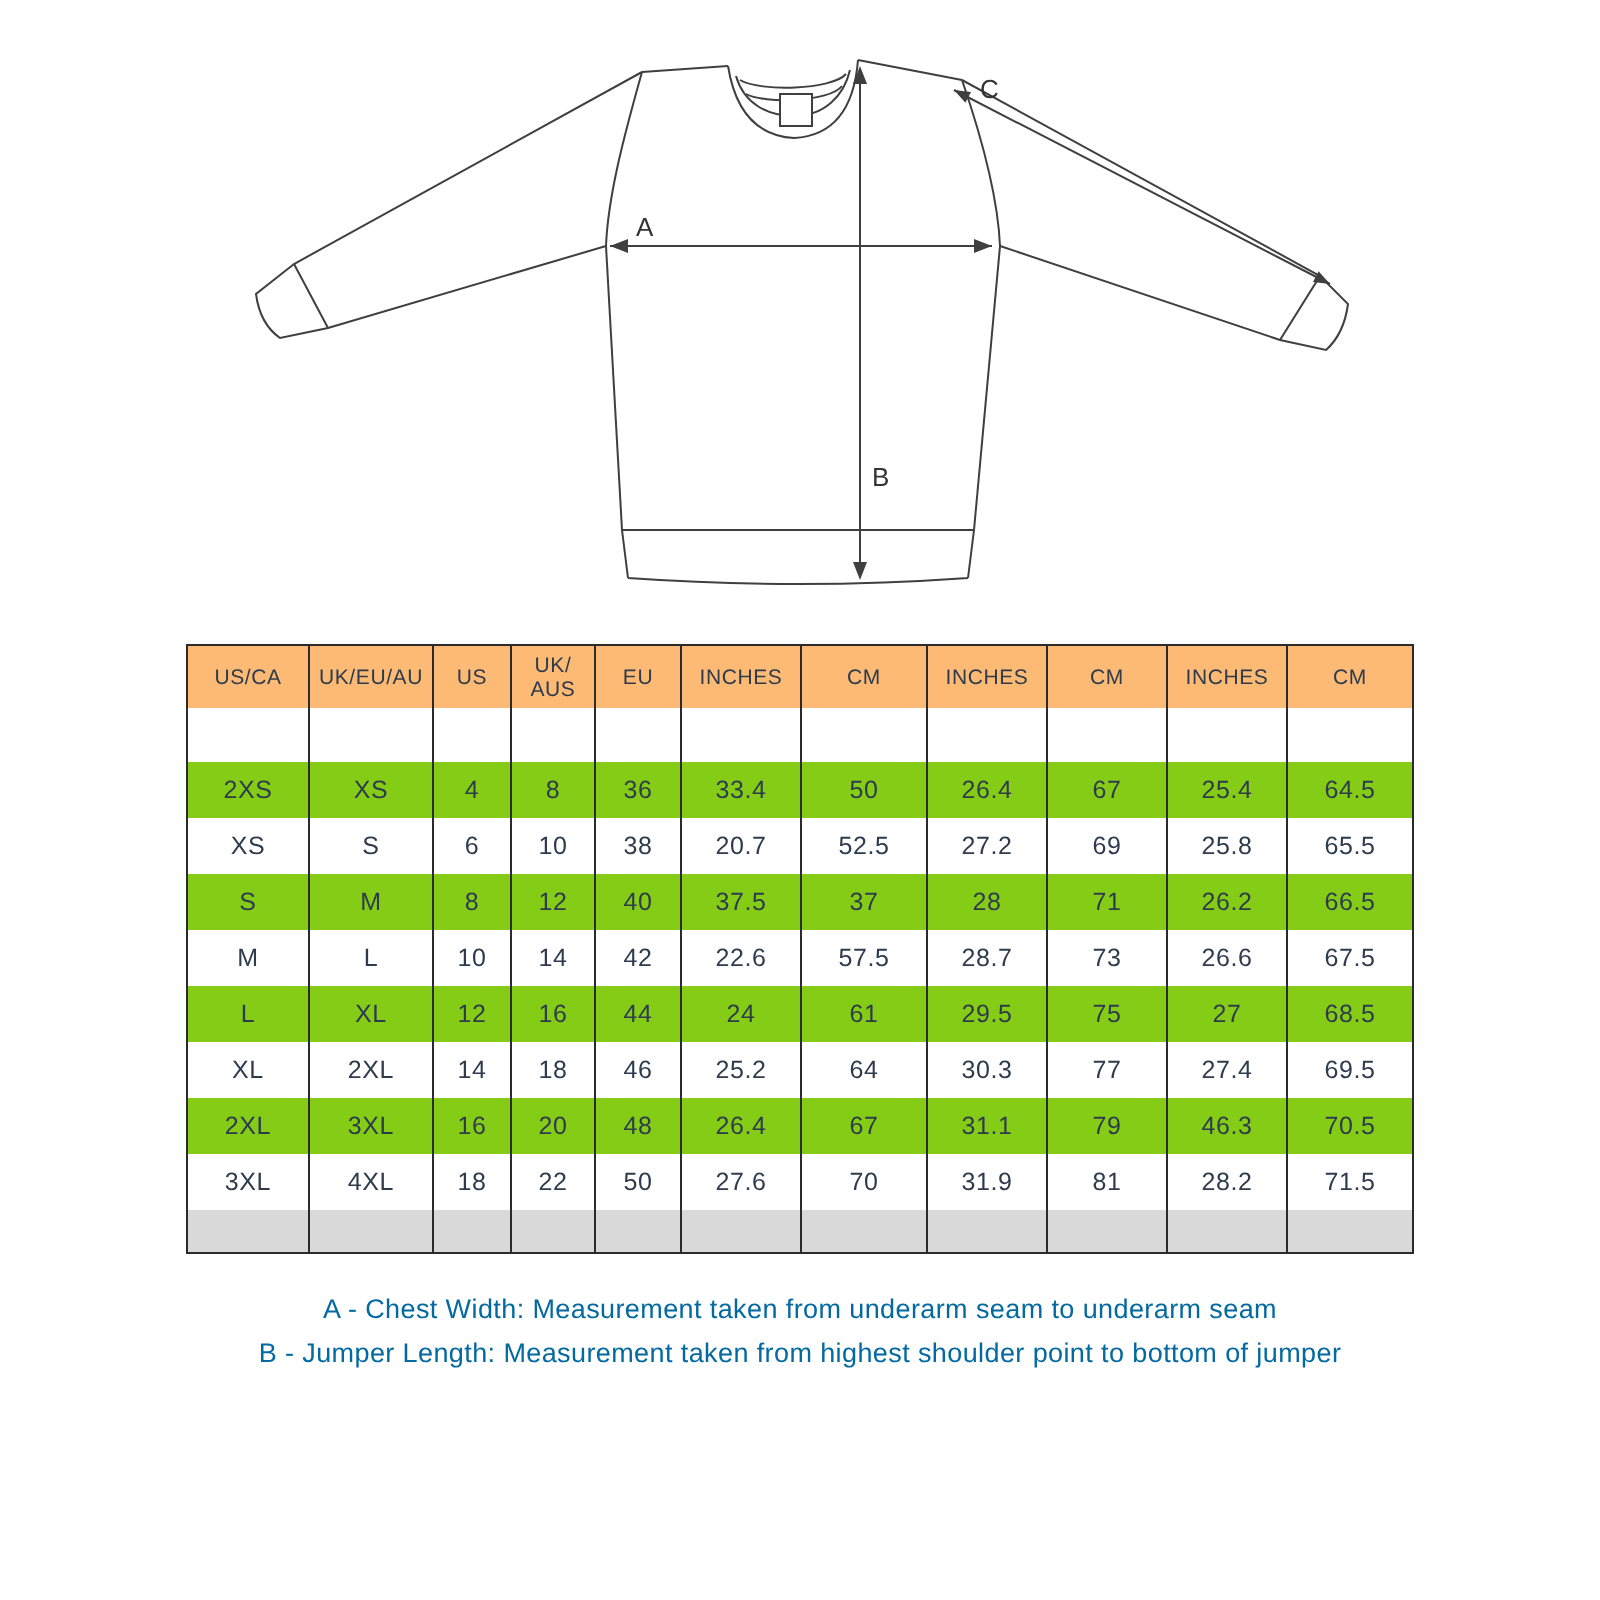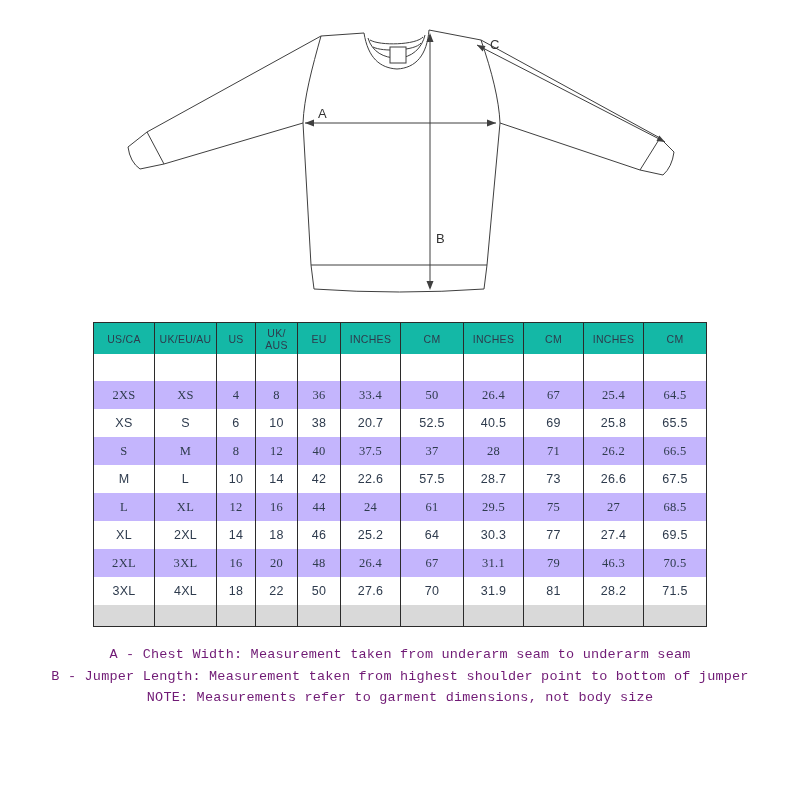--- a/index.html
+++ b/index.html
@@ -24,29 +24,29 @@
     border-left:1px solid #2b2b2b;border-top:0;border-bottom:0;border-right:0;
     font-weight:normal;color:#2e3b4d;overflow:hidden;
   }
   .size-chart th:first-child,.size-chart td:first-child{border-left:0;}
   tr.group-row th{
     height:50px;font-size:17px;letter-spacing:.5px;line-height:20px;
     white-space:pre-line;border-bottom:1px solid #2b2b2b;background:#ffffff;
   }
   tr.sub-row th{
     height:31px;font-size:10.5px;letter-spacing:.3px;line-height:12px;
-    white-space:pre-line;background:#14b8a6;
+    white-space:pre-line;background:#fdba74;
   }
   tr.spacer-top td{height:27px;background:#ffffff;}
   tr.data-row td{height:28px;font-size:12.5px;letter-spacing:.3px;}
-  tr.data-row.shade td{background:#c4b5fd;font-family:Liberation Serif, serif;}
+  tr.data-row.shade td{background:#84cc16;}
   tr.spacer-bottom td{height:21px;background:#d9d9d9;}
   
   .notes{margin-top:17px;text-align:center;}
-  .notes p{margin:0;font-size:13.5px;line-height:21.5px;letter-spacing:.2px;color:#701a75;font-family:Liberation Mono, monospace;}
+  .notes p{margin:0;font-size:13.5px;line-height:21.5px;letter-spacing:.2px;color:#0369a1;}
 </style>
 </head>
 <body>
 
 <div class="page">
 
   <svg class="diagram" viewBox="0 0 800 322">
 
     <path d="M 321,36 L 147,132 L 128,147 Q 130,162 140,169 L 164,164 L 303,123"></path>
     <path d="M 147,132 L 164,164"></path>
@@ -144,21 +144,21 @@
           <td>64.5</td>
       </tr>
       <tr class="data-row">
         <td>XS</td>
           <td>S</td>
           <td>6</td>
           <td>10</td>
           <td>38</td>
           <td>20.7</td>
           <td>52.5</td>
-          <td>40.5</td>
+          <td>27.2</td>
           <td>69</td>
           <td>25.8</td>
           <td>65.5</td>
       </tr>
       <tr class="data-row shade">
         <td>S</td>
           <td>M</td>
           <td>8</td>
           <td>12</td>
           <td>40</td>
@@ -246,16 +246,15 @@
           <td></td>
           <td></td>
           <td></td>
       </tr>
     </tbody>
   </table>
 
   <div class="notes">
     <p>A - Chest Width: Measurement taken from underarm seam to underarm seam</p>
     <p>B - Jumper Length: Measurement taken from highest shoulder point to bottom of jumper</p>
-    <p>NOTE: Measurements refer to garment dimensions, not body size</p>
   </div>
 
 </div>
 
 </body></html>

